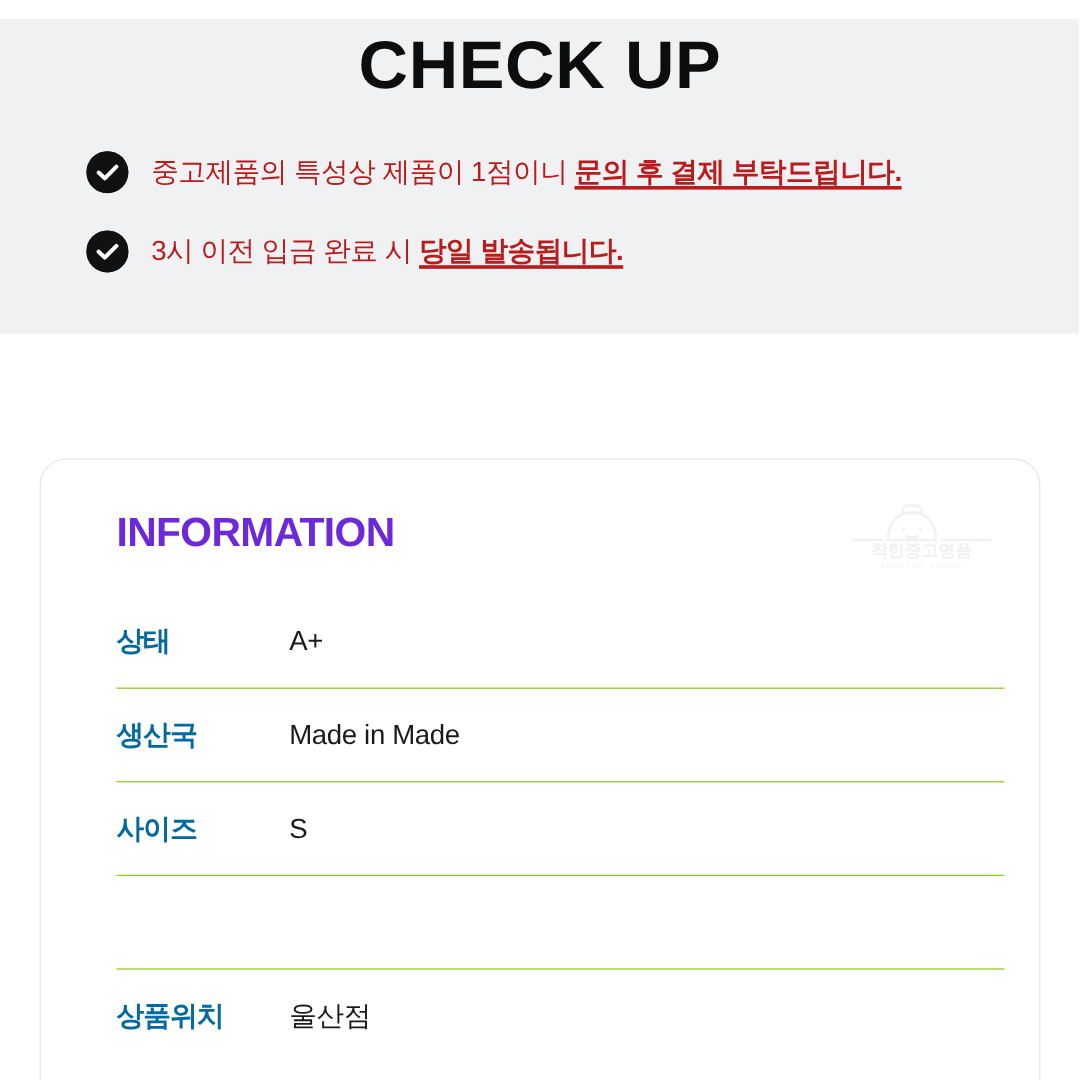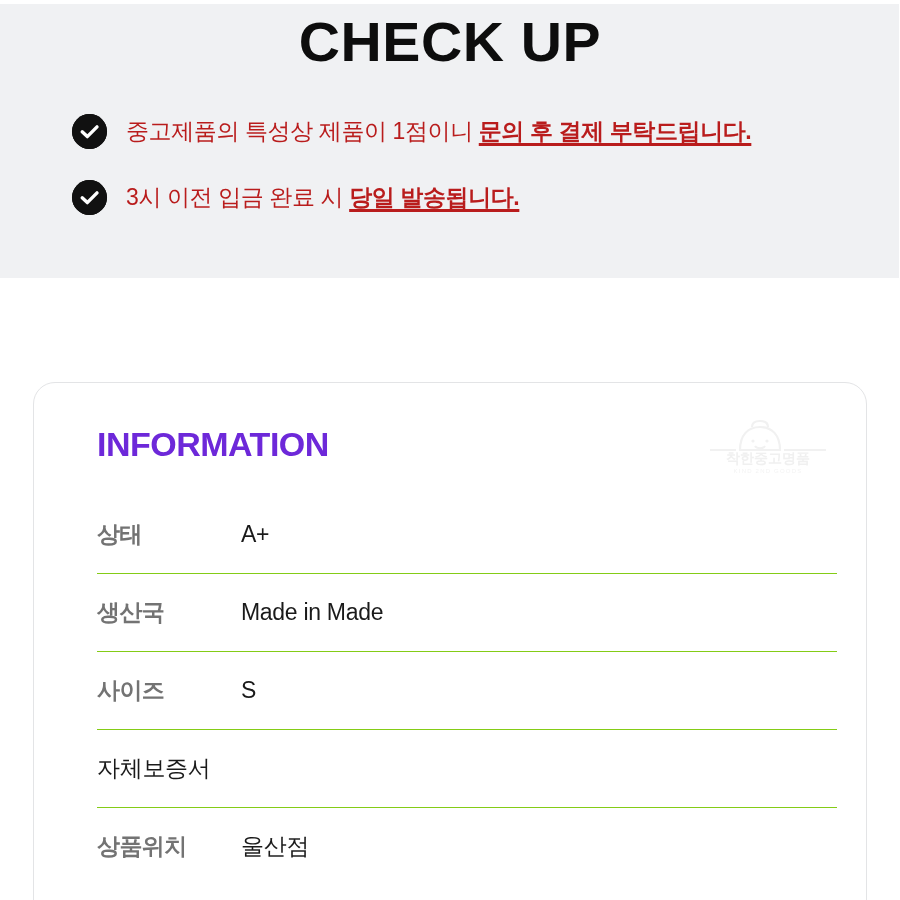--- a/index.html
+++ b/index.html
@@ -12,21 +12,21 @@
   #page {
     position:relative;
     width:900px; height:900px;
     overflow:hidden;
     background:#ffffff;
   }
 
   
   .checkup-section {
     position:absolute;
-    left:0; top:4px;
+    left:0; top:16px;
     width:899px; height:278px;
     background:#f0f1f3;
   }
   .checkup-title {
     position:absolute;
     left:0; top:6px;
     width:900px;
     text-align:center;
     font-size:56px;
     font-weight:900;
@@ -119,21 +119,21 @@
     height:78px;
     display:flex;
     align-items:center;
   }
   .info-row + .info-row { border-top:1px solid #84cc16; }
   .info-label {
     width:144px;
     flex:0 0 144px;
     font-size:23px;
     font-weight:700;
-    color:#737373;
+    color:#0369a1;
     letter-spacing:-0.6px;
   }
   .info-value {
     flex:1 1 auto;
     font-size:23px;
     font-weight:400;
     color:#1a1a1a;
     letter-spacing:-0.3px;
   }
 </style>
@@ -207,21 +207,20 @@
         <div class="info-label">생산국</div>
         <div class="info-value">Made in Made</div>
       </div>
 
       <div class="info-row">
         <div class="info-label">사이즈</div>
         <div class="info-value">S</div>
       </div>
 
       <div class="info-row">
-        <div class="info-value">자체보증서</div>
       </div>
 
       <div class="info-row">
         <div class="info-label">상품위치</div>
         <div class="info-value">울산점</div>
       </div>
 
     </div>
   </section>
 

